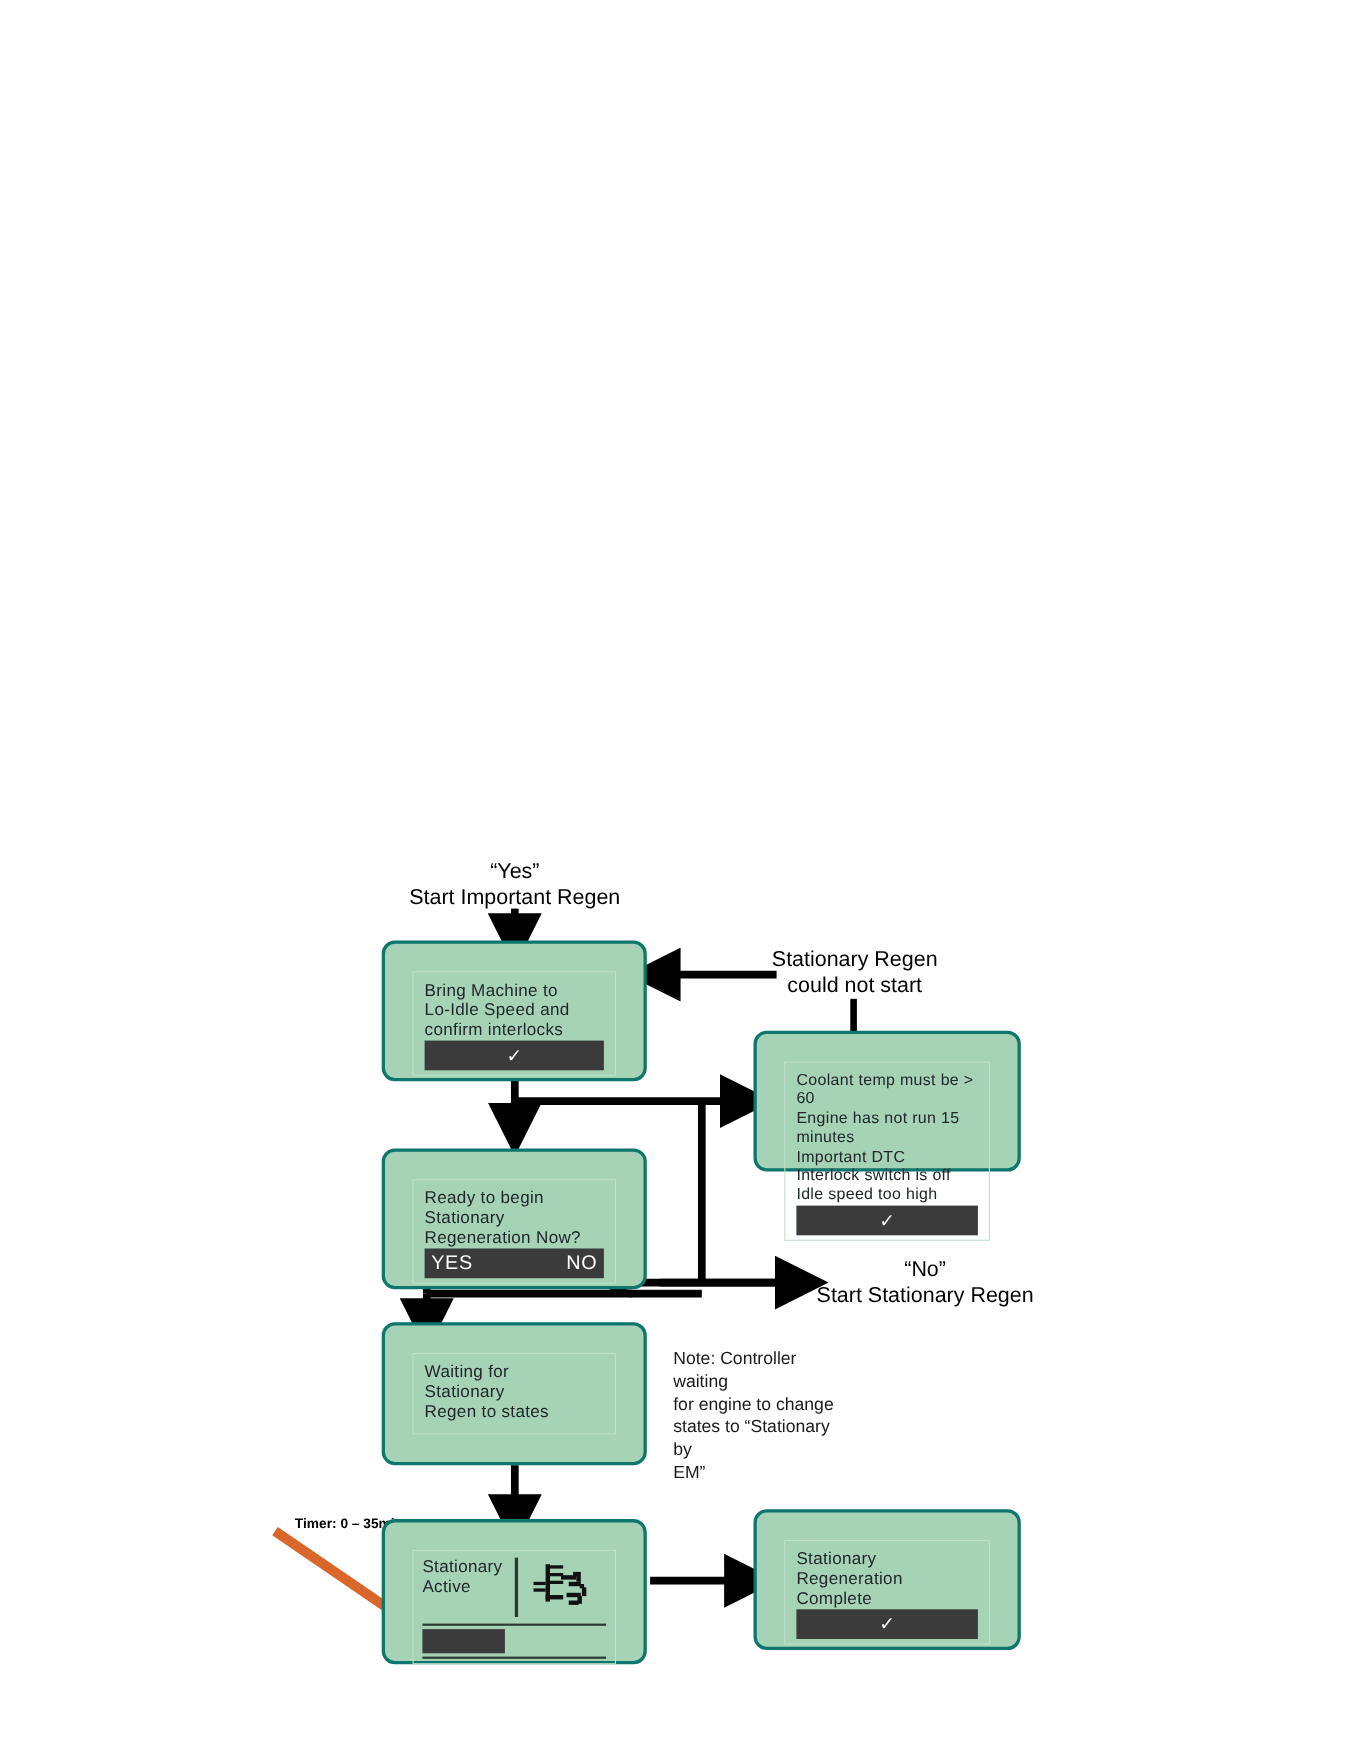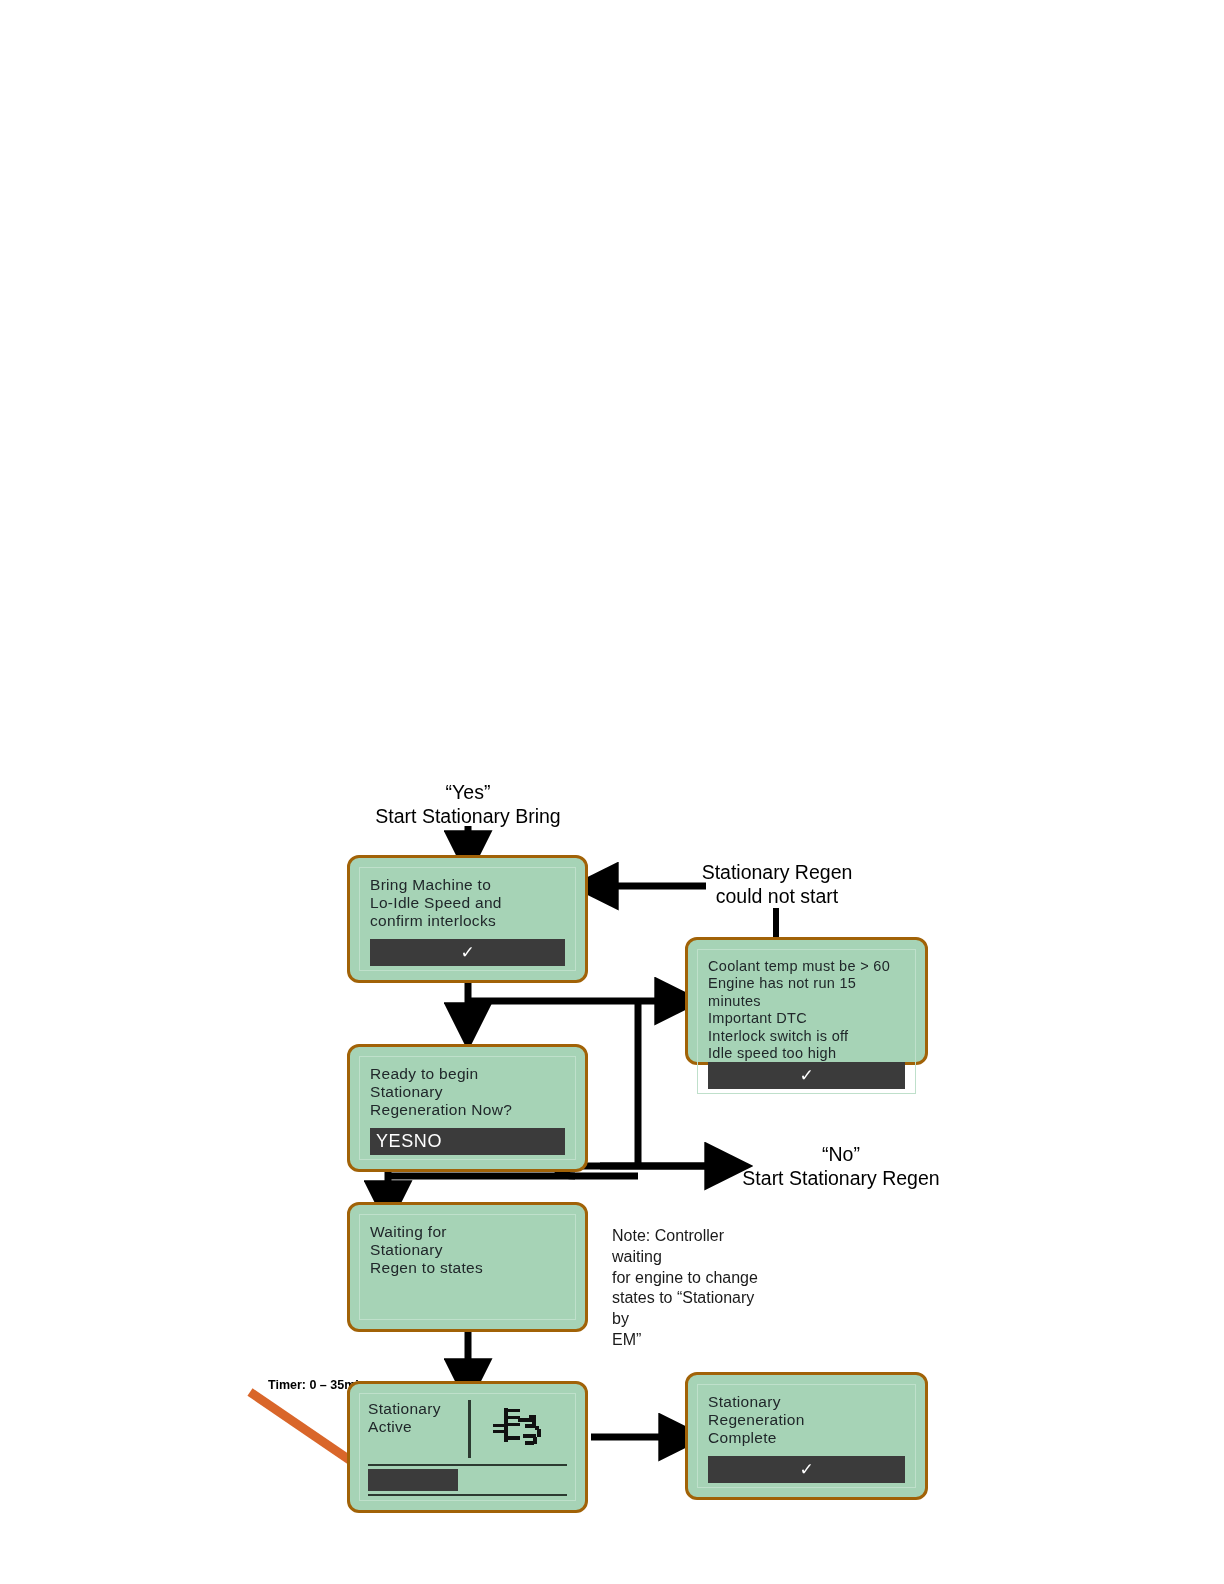--- a/index.html
+++ b/index.html
@@ -25,24 +25,24 @@
     left: 0; top: 0;
     width: 1224px;
     height: 1584px;
     pointer-events: none;
   }
 
   
   .panel {
     position: absolute;
     background: #a6d3b6;
-    border: 3px solid #a16207;
+    border: 3px solid #0f766e;
     border-radius: 12px;
     box-sizing: border-box;
-    padding: 9px;
+    padding: 25px;
     display: flex;
     flex-direction: column;
   }
   .panel-inner {
     flex: 1 1 auto;
     border: 1px solid #bfe0cb;
     box-sizing: border-box;
     padding: 8px 10px 4px 10px;
     display: flex;
     flex-direction: column;
@@ -63,21 +63,21 @@
     margin-top: auto;
     background: #3b3b3b;
     height: 27px;
     display: flex;
     align-items: center;
     justify-content: center;
     color: #ffffff;
     font-size: 16px;
   }
   .softbar.split {
-    justify-content: flex-start;
+    justify-content: space-between;
     padding: 0 6px;
     font-size: 18px;
     letter-spacing: 0.6px;
   }
   .check {
     font-size: 17px;
     line-height: 1;
   }
 
   
@@ -180,21 +180,21 @@
 
     <line x1="468" y1="1332" x2="468" y2="1380" stroke="#000000" stroke-width="7" marker-end="url(#ah)"></line>
 
     <line x1="591" y1="1437" x2="680" y2="1437" stroke="#000000" stroke-width="7" marker-end="url(#ah)"></line>
 
     <line x1="250" y1="1392" x2="376" y2="1478" stroke="#d9662a" stroke-width="9"></line>
     <path d="M 382,1483 L 356,1472 L 366,1458 z" fill="#d9662a"></path>
   </svg>
 
   <div class="label" style="left:338px; top:780px; width:260px;">“Yes”
-Start Stationary Bring</div>
+Start Important Regen</div>
 
   <div class="label" style="left:672px; top:860px; width:210px;">Stationary Regen
 could not start</div>
 
   <div class="label" style="left:730px; top:1142px; width:222px;">“No”
 Start Stationary Regen</div>
 
   <div class="note" style="left:612px; top:1226px; width:150px;">Note: Controller waiting
 for engine to change
 states to “Stationary by

